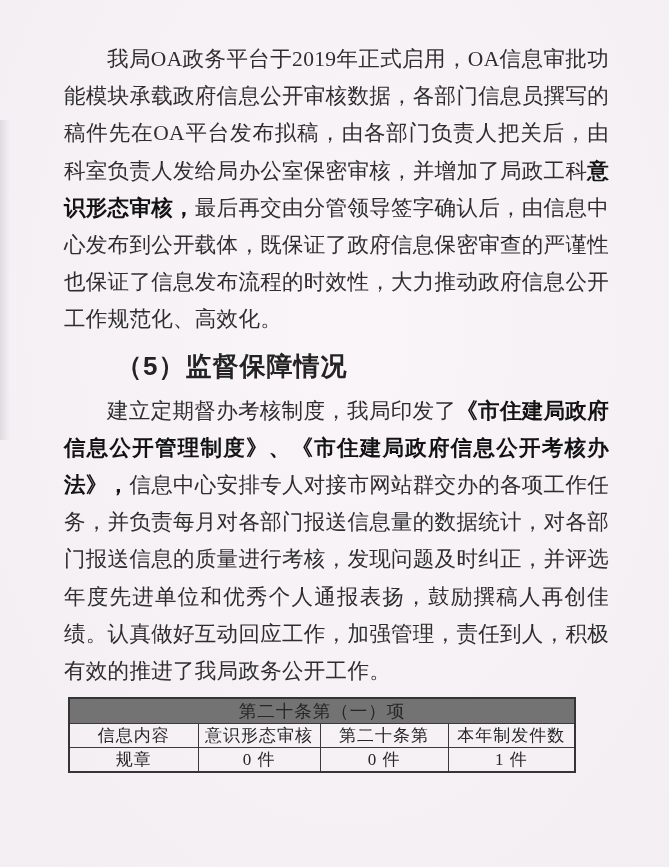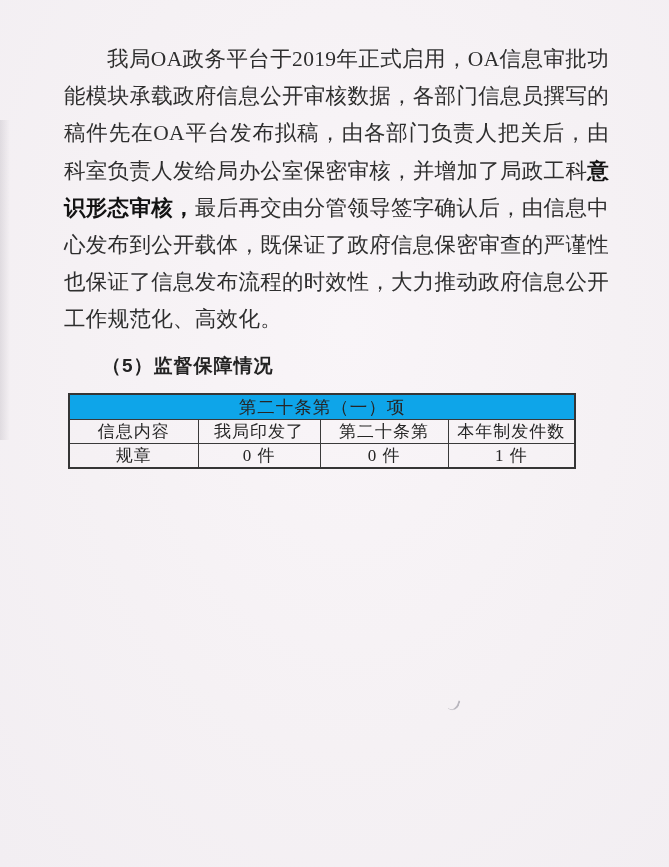--- a/index.html
+++ b/index.html
@@ -46,21 +46,21 @@
   .bold-run {
     font-family: "Liberation Sans", "DejaVu Sans", sans-serif;
     font-weight: bold;
     color: #131313;
   }
 
   .sub-heading {
     margin: 13px 0 13px 0;
     font-family: "Liberation Sans", "DejaVu Sans", sans-serif;
     font-weight: bold;
-    font-size: 19px;
+    font-size: 26px;
     line-height: 28px;
     letter-spacing: 1px;
     text-indent: 2em;
     color: #232323;
   }
 
   .main-heading {
     margin: 6px 0 13px 0;
     font-family: "Liberation Sans", "DejaVu Sans", sans-serif;
     font-weight: bold;
@@ -86,58 +86,59 @@
     border: 1px solid #3a3a3a;
     text-align: center;
     vertical-align: middle;
     padding: 0;
     font-weight: normal;
     overflow: hidden;
     white-space: nowrap;
   }
   table.info-table { border: 2px solid #353535; }
   tr.title-row td {
-    background: #0ea5e9;
+    background: #737373;
     height: 24px;
     font-size: 17.5px;
   }
   tr.head-row th { height: 23px; margin-left: 28px; }
   tr.data-row td { height: 21px; }
 </style>
 </head>
 <body>
 
 <div class="page">
 
   <div class="edge-shadow"></div>
   <div class="speck"></div>
 
   <div class="content">
 
     <p class="body-text"><span>我局OA政务平台于2019年正式启用，OA信息审批功能模块承载政府信息公开审核数据，各部门信息员撰写的稿件先在OA平台发布拟稿，由各部门负责人把关后，由科室负责人发给局办公室保密审核，并增加了局政工科</span><span class="bold-run">意识形态审核，</span><span>最后再交由分管领导签字确认后，由信息中心发布到公开载体，既保证了政府信息保密审查的严谨性也保证了信息发布流程的时效性，大力推动政府信息公开工作规范化、高效化。</span></p>
 
     <h3 class="sub-heading">（5）监督保障情况</h3>
 
+    <p class="body-text para-gap"><span>建立定期督办考核制度，我局印发了</span><span class="bold-run">《市住建局政府信息公开管理制度》、《市住建局政府信息公开考核办法》，</span><span>信息中心安排专人对接市网站群交办的各项工作任务，并负责每月对各部门报送信息量的数据统计，对各部门报送信息的质量进行考核，发现问题及时纠正，并评选年度先进单位和优秀个人通报表扬，鼓励撰稿人再创佳绩。认真做好互动回应工作，加强管理，责任到人，积极有效的推进了我局政务公开工作。</span></p>
 
 
 
     <table class="info-table">
       <colgroup>
         <col style="width:129px">
           <col style="width:122px">
           <col style="width:128px">
           <col style="width:127px">
       </colgroup>
       <tbody>
         <tr class="title-row">
           <td colspan="4">第二十条第（一）项</td>
         </tr>
         <tr class="head-row">
           <th>信息内容</th>
-          <th>我局印发了</th>
+          <th>意识形态审核</th>
           <th>第二十条第</th>
           <th>本年制发件数</th>
         </tr>
         <tr class="data-row">
           <td>规章</td>
           <td>0 件</td>
           <td>0 件</td>
           <td>1 件</td>
         </tr>
 

